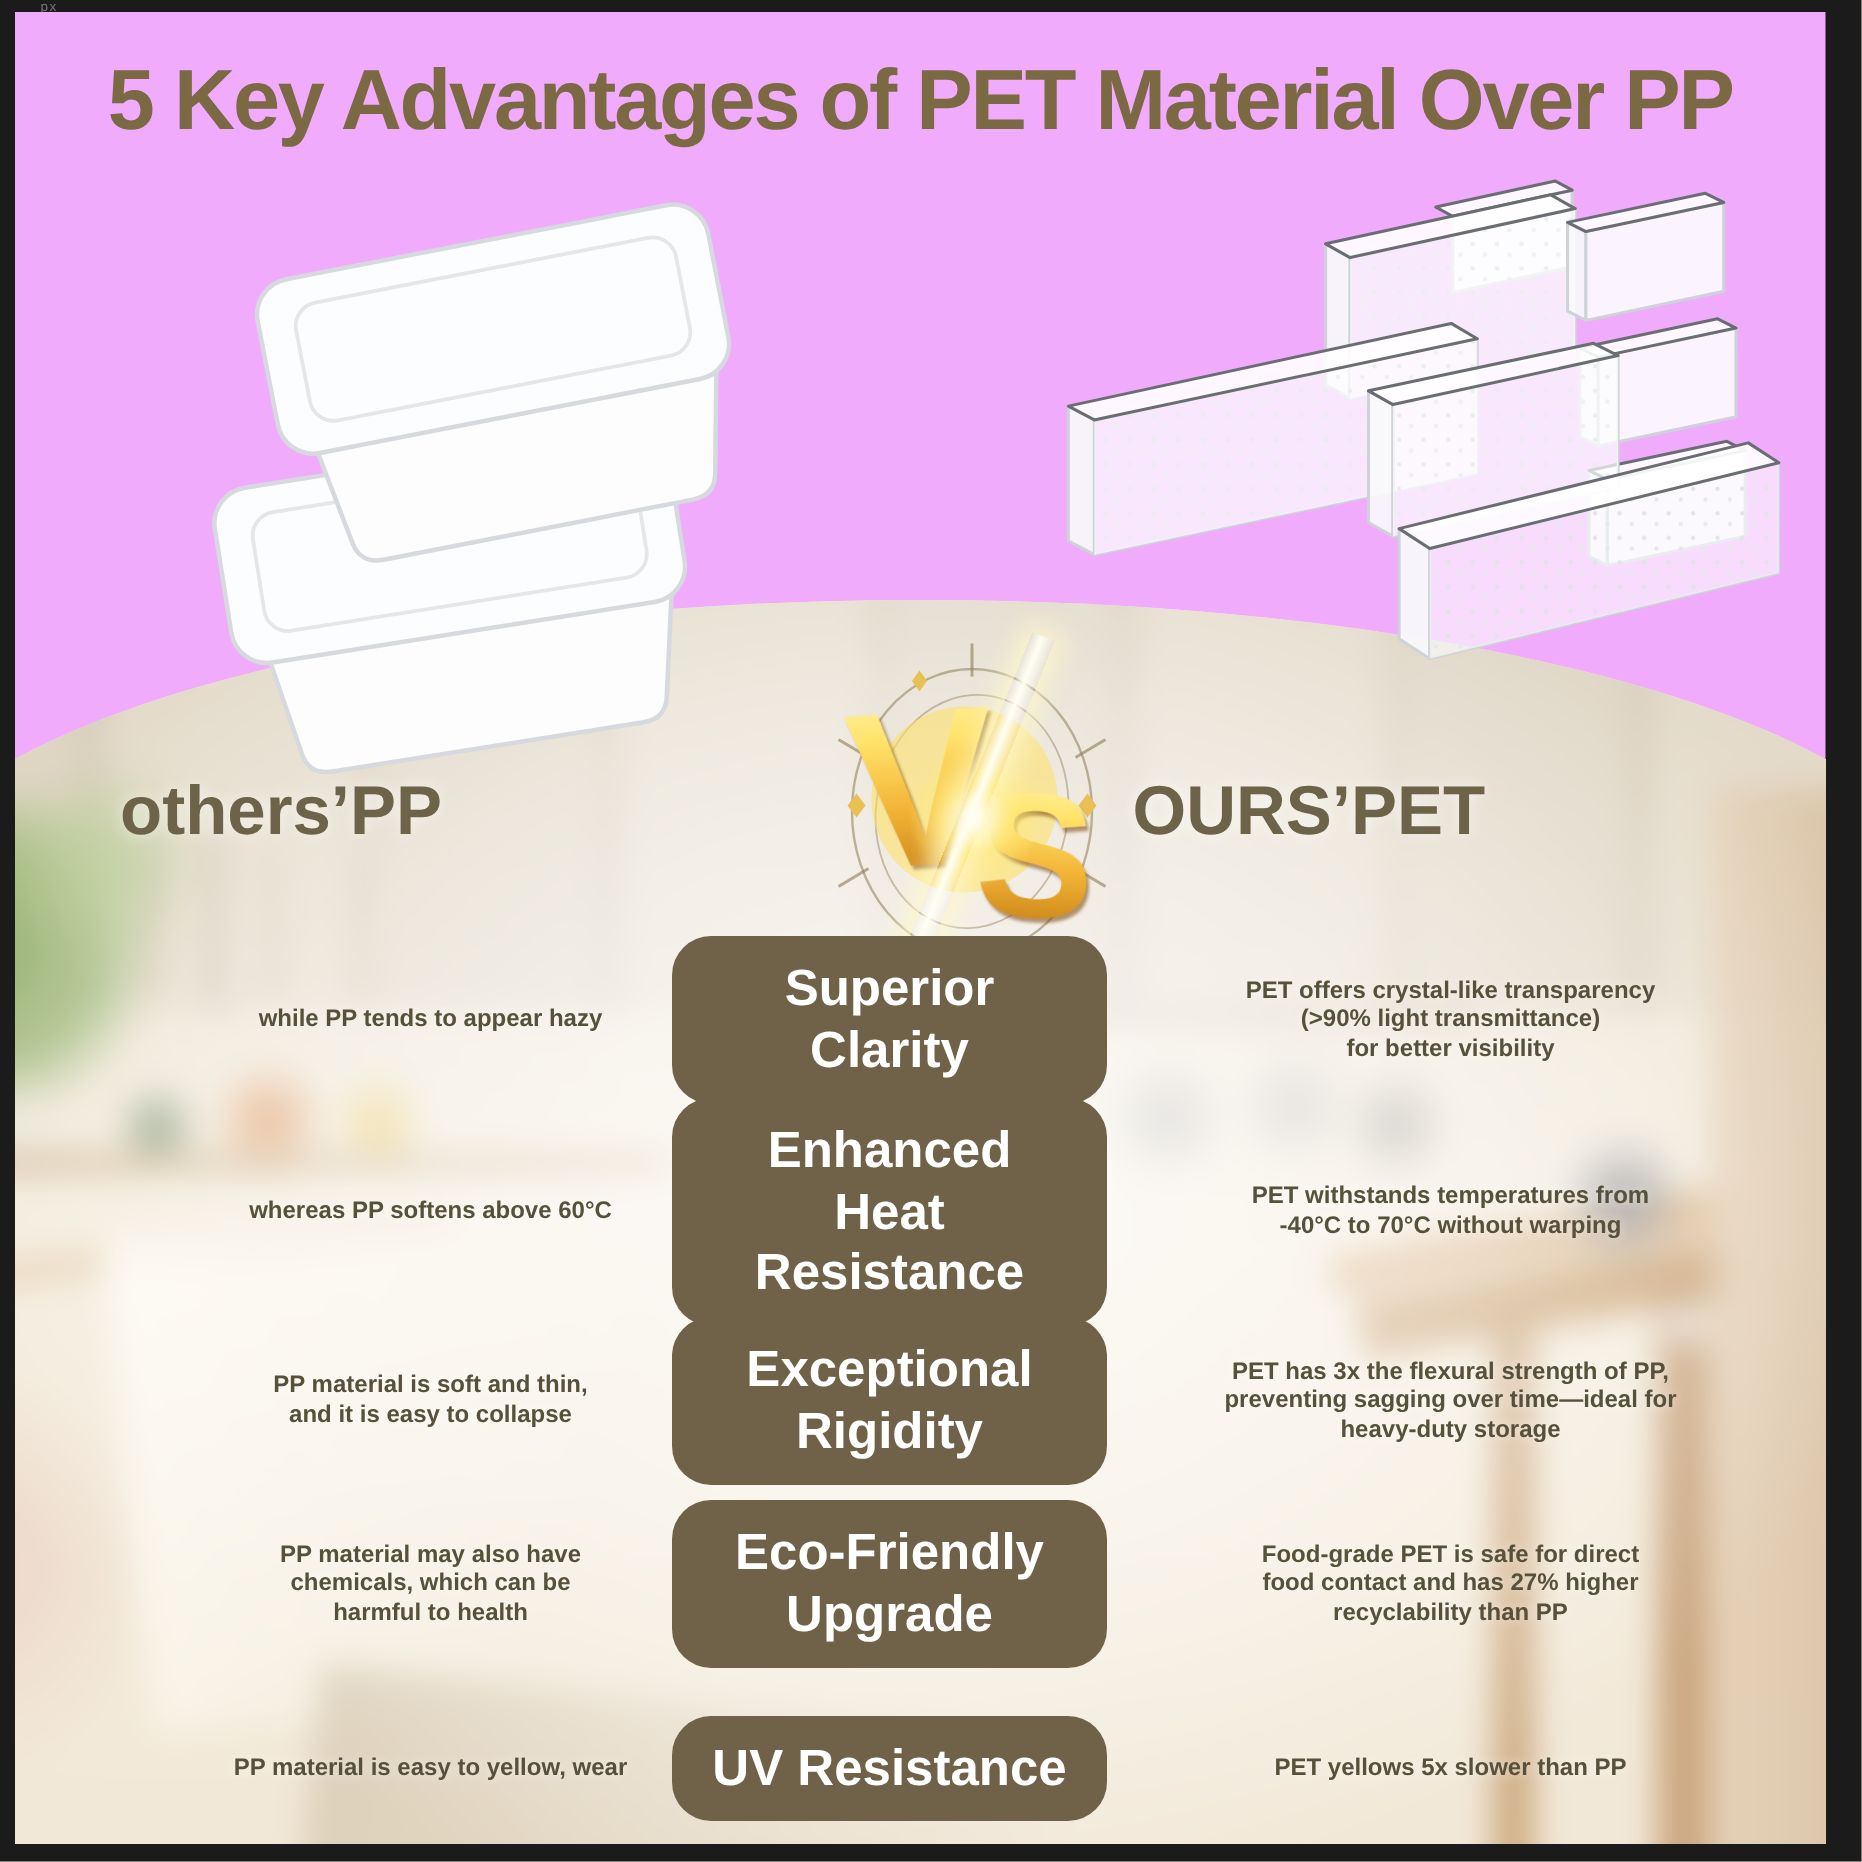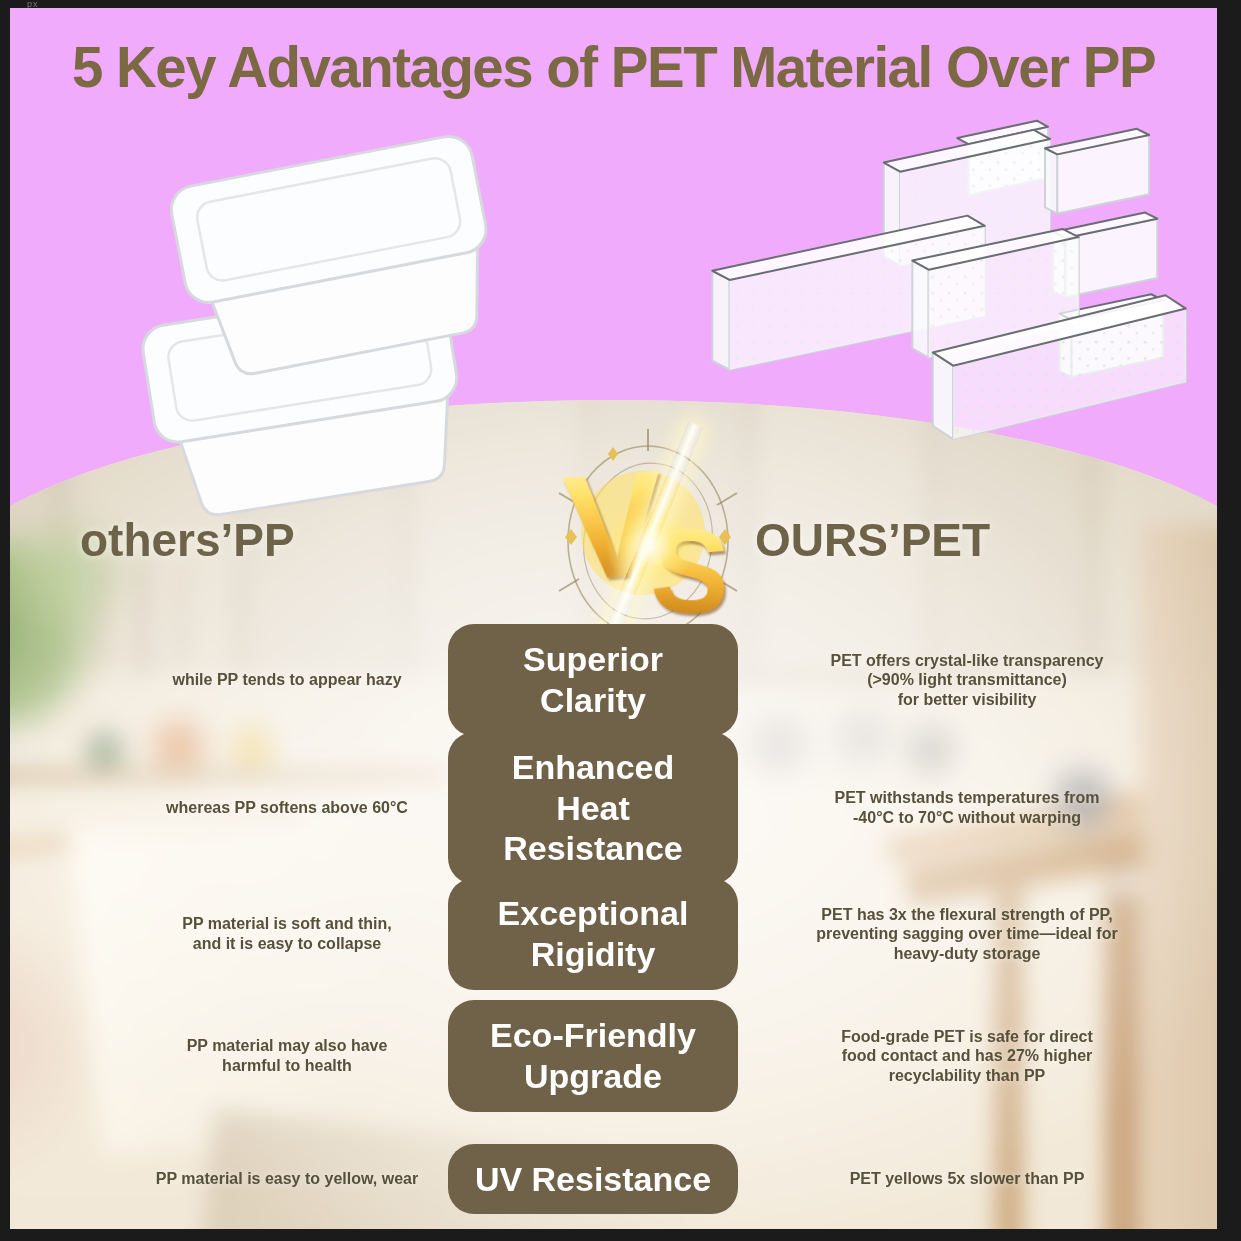--- a/index.html
+++ b/index.html
@@ -308,20 +308,21 @@
     <div class="cell cell-right">
       <div>PET has 3x the flexural strength of PP,</div>
       <div>preventing sagging over time—ideal for</div>
       <div>heavy-duty storage</div>
     </div>
   </div>
 
   <div class="row r4">
     <div class="cell cell-left">
       <div>PP material may also have</div>
+      <div>chemicals, which can be</div>
       <div>harmful to health</div>
     </div>
     <div class="cell cell-badge">
       <div class="badge">
         <div>Eco-Friendly</div>
         <div>Upgrade</div>
       </div>
     </div>
     <div class="cell cell-right">
       <div>Food-grade PET is safe for direct</div>

